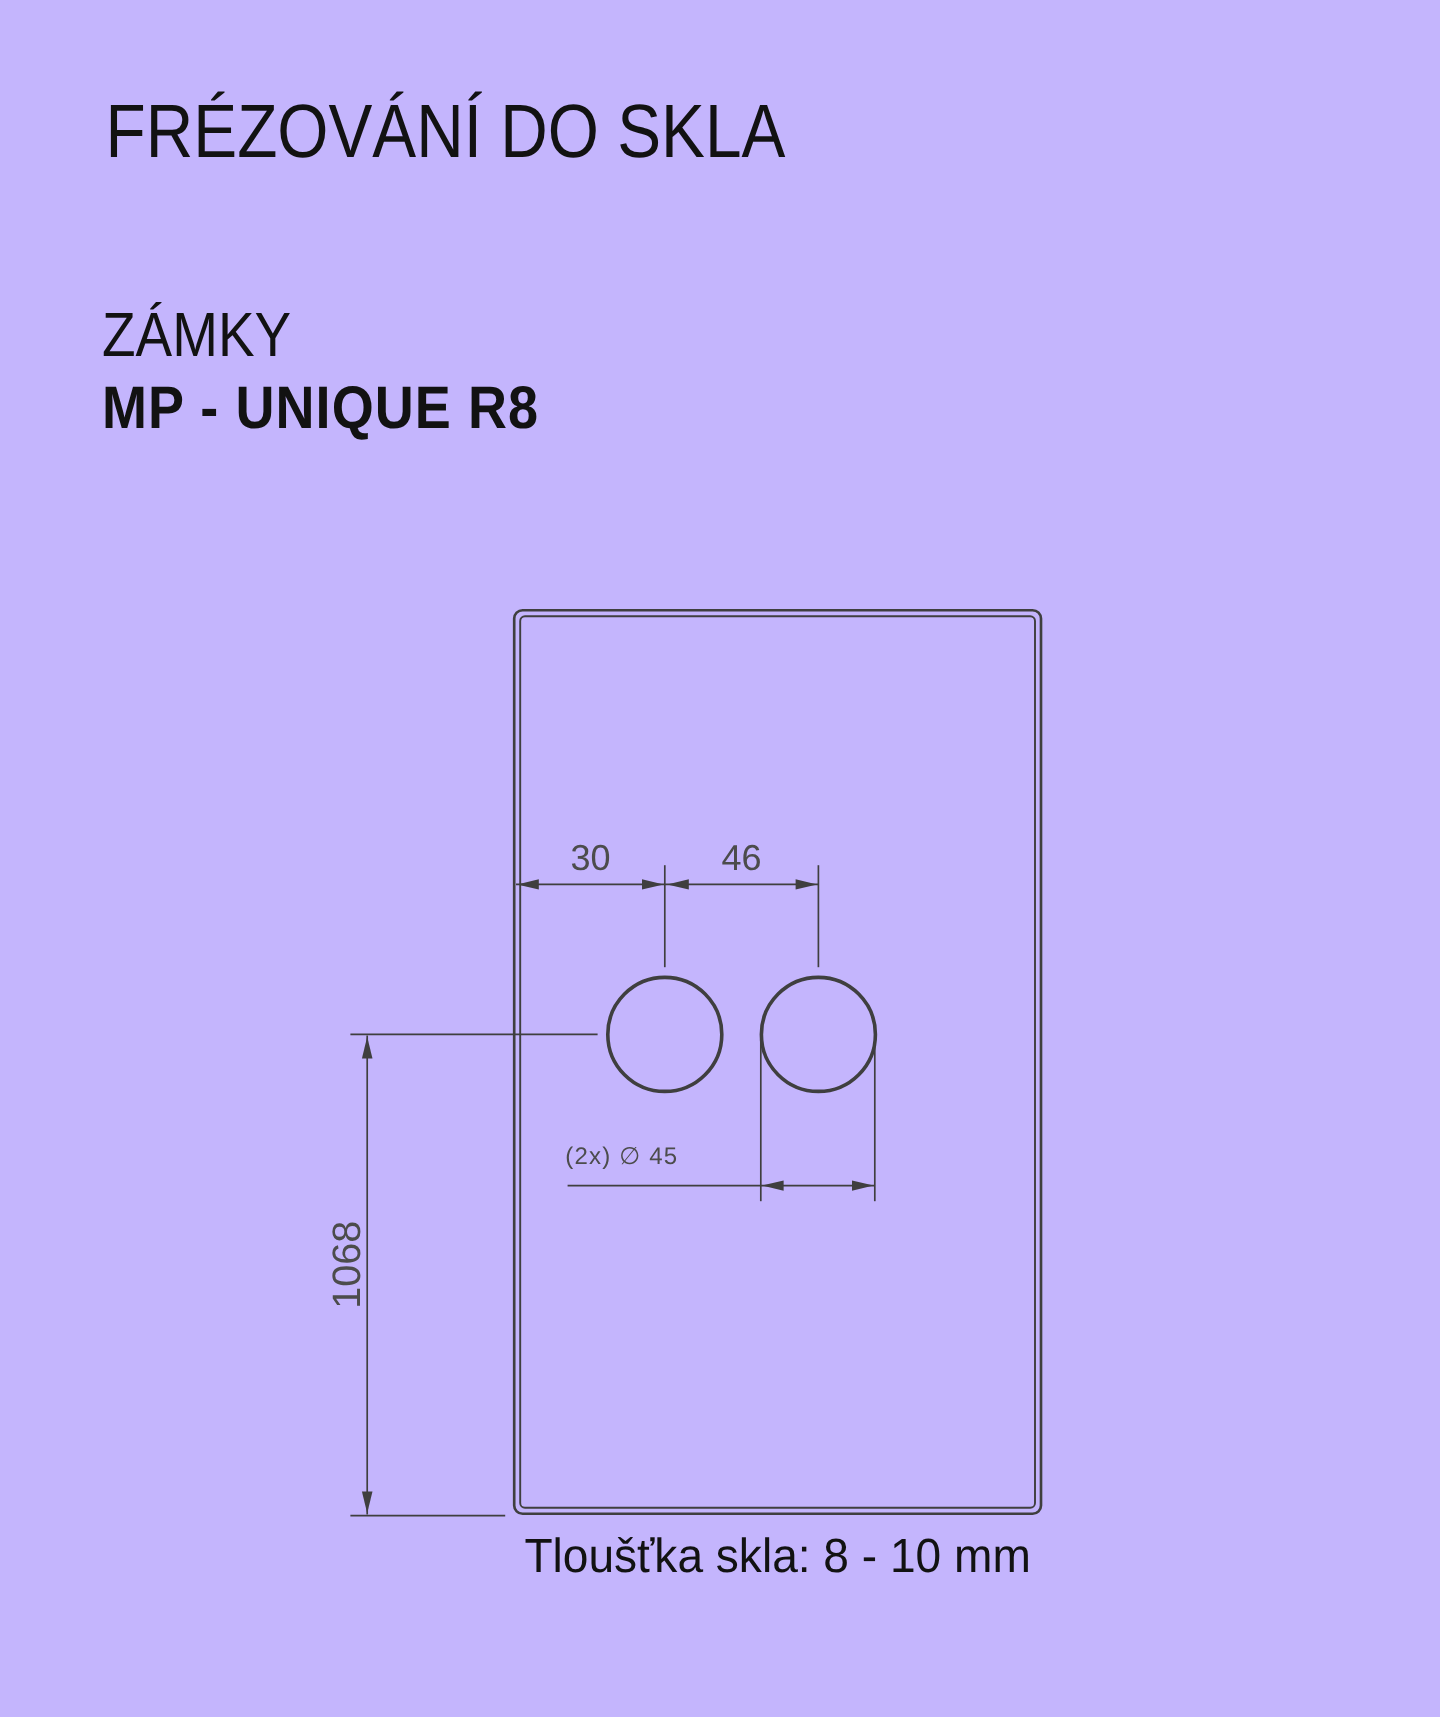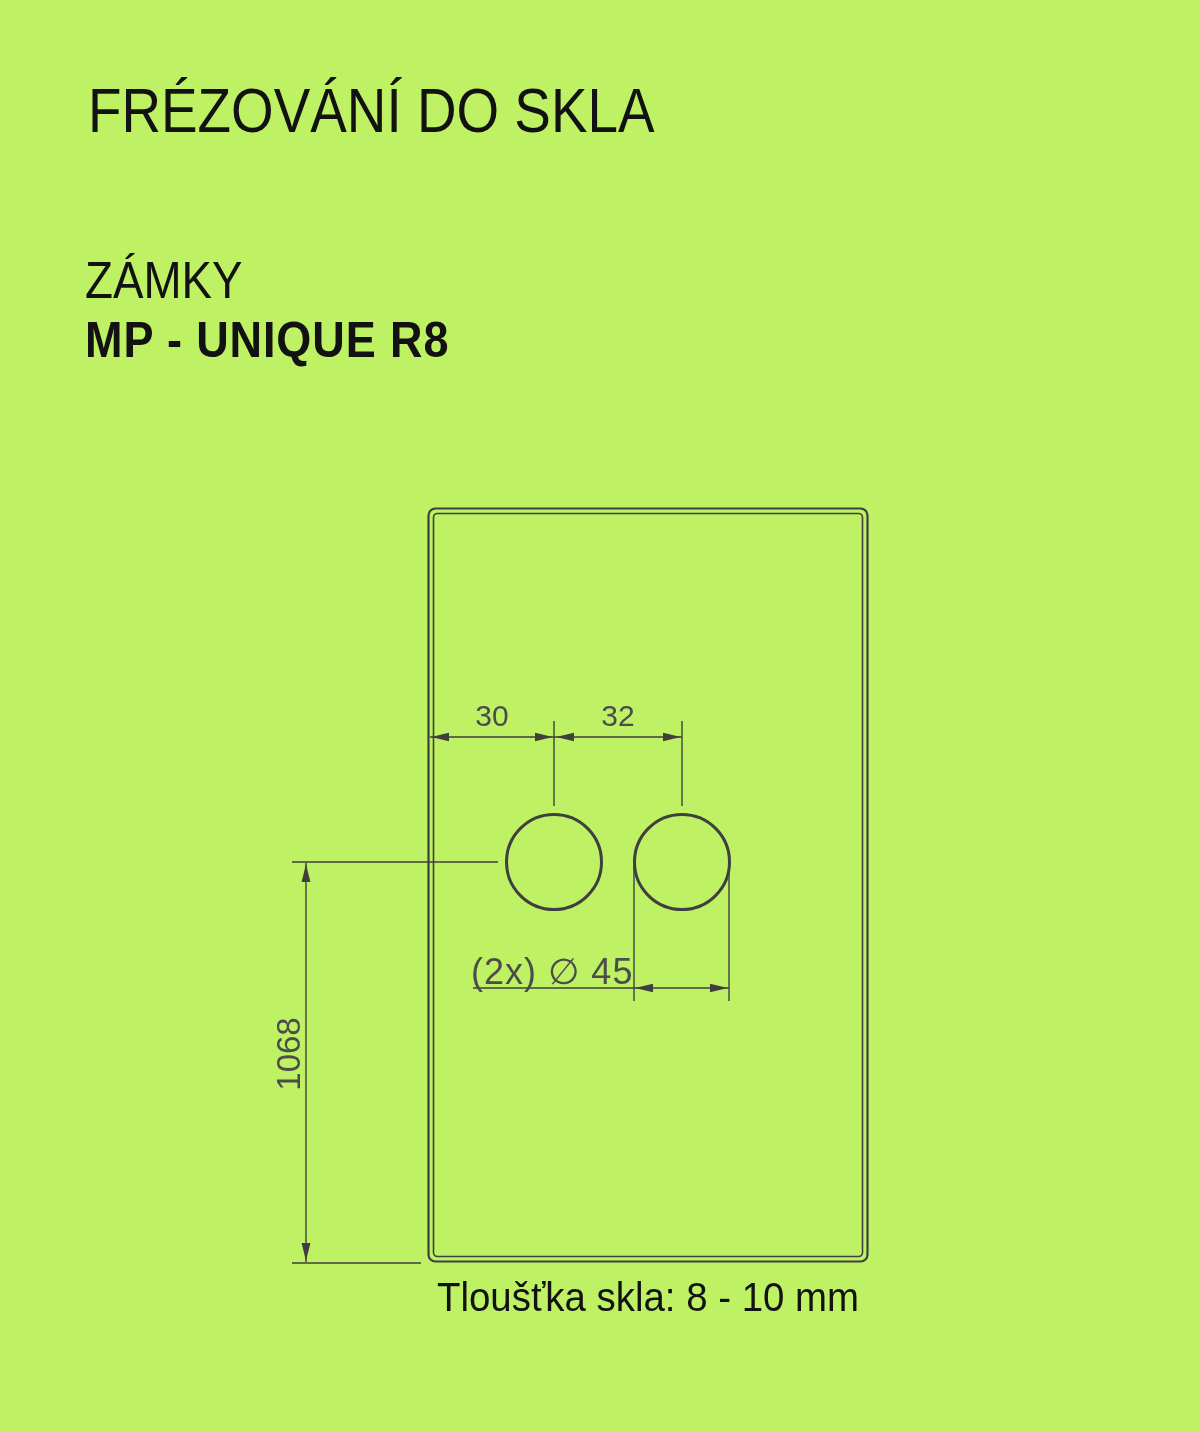--- a/index.html
+++ b/index.html
@@ -4,21 +4,21 @@
 <style>
   html, body {
     margin: 0;
     padding: 0;
     background: #ffffff;
   }
   .page {
     position: relative;
     width: 1200px;
     height: 1431px;
-    background: #bef264;
+    background: #c4b5fd;
     overflow: hidden;
     font-family: "Liberation Sans", "DejaVu Sans", sans-serif;
     color: #141414;
   }
   .abs { position: absolute; }
 
   
   .title {
     left: 88px;
     top: 74px;
@@ -87,21 +87,21 @@
   }
   .dim-1068 {
     left: 289px;
     top: 1054px;
     font-size: 33px;
     transform: translate(-50%, -50%) rotate(-90deg);
   }
   .dim-dia {
     left: 471px;
     top: 951px;
-    font-size: 36px;
+    font-size: 20px;
     letter-spacing: 1px;
   }
 
   
   .thickness-note {
     left: 428px;
     top: 1275px;
     width: 440px;
     text-align: center;
     font-size: 40px;
@@ -156,19 +156,19 @@
     <g>
       <path class="ln sw-dim" d="M634 866 V1001"></path>
       <path class="ln sw-dim" d="M729 868 V1001"></path>
       <path class="ln sw-dim" d="M473 988 H729"></path>
       <polygon class="arrow" points="635,988 653,983.7 653,992.3"></polygon>
       <polygon class="arrow" points="728,988 710,983.7 710,992.3"></polygon>
     </g>
   </svg>
 
   <div class="abs dim-label dim-60">30</div>
-  <div class="abs dim-label dim-61">32</div>
+  <div class="abs dim-label dim-61">46</div>
   <div class="abs dim-label dim-1068">1068</div>
   <div class="abs dim-label dim-dia">(2x) ∅ 45</div>
 
   <div class="abs thickness-note">Tloušťka skla: 8 - 10 mm</div>
 
 </div>
 
 </body></html>

